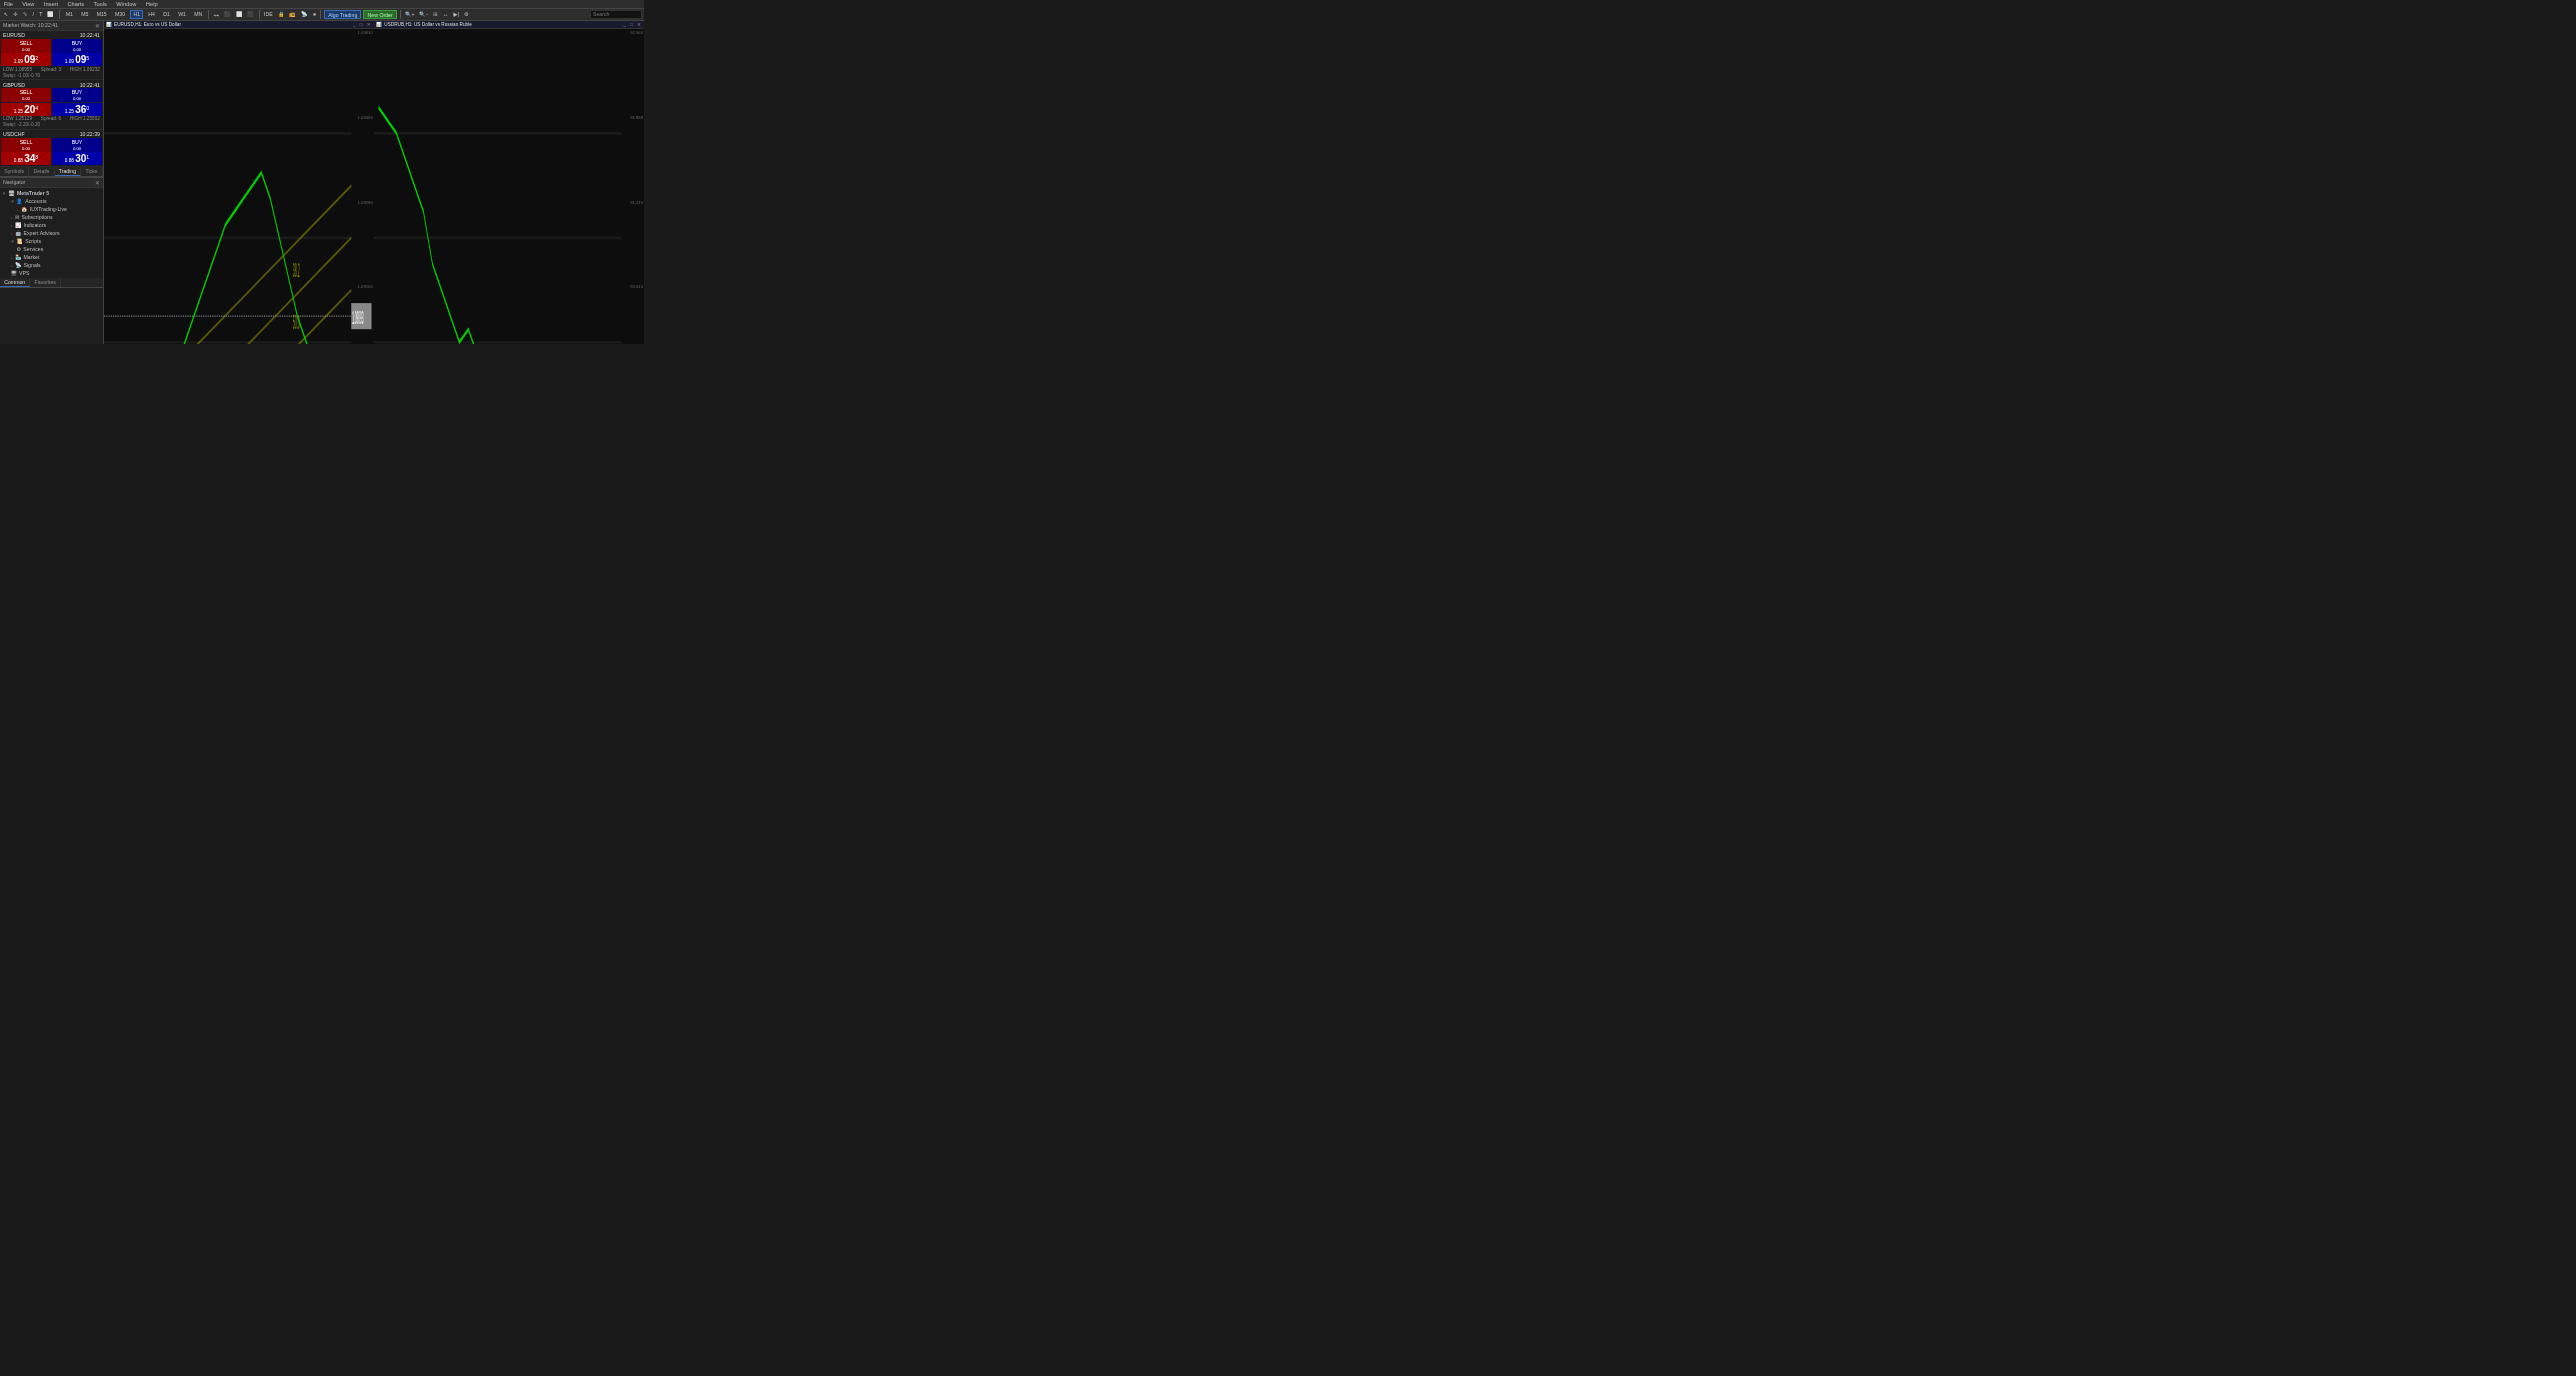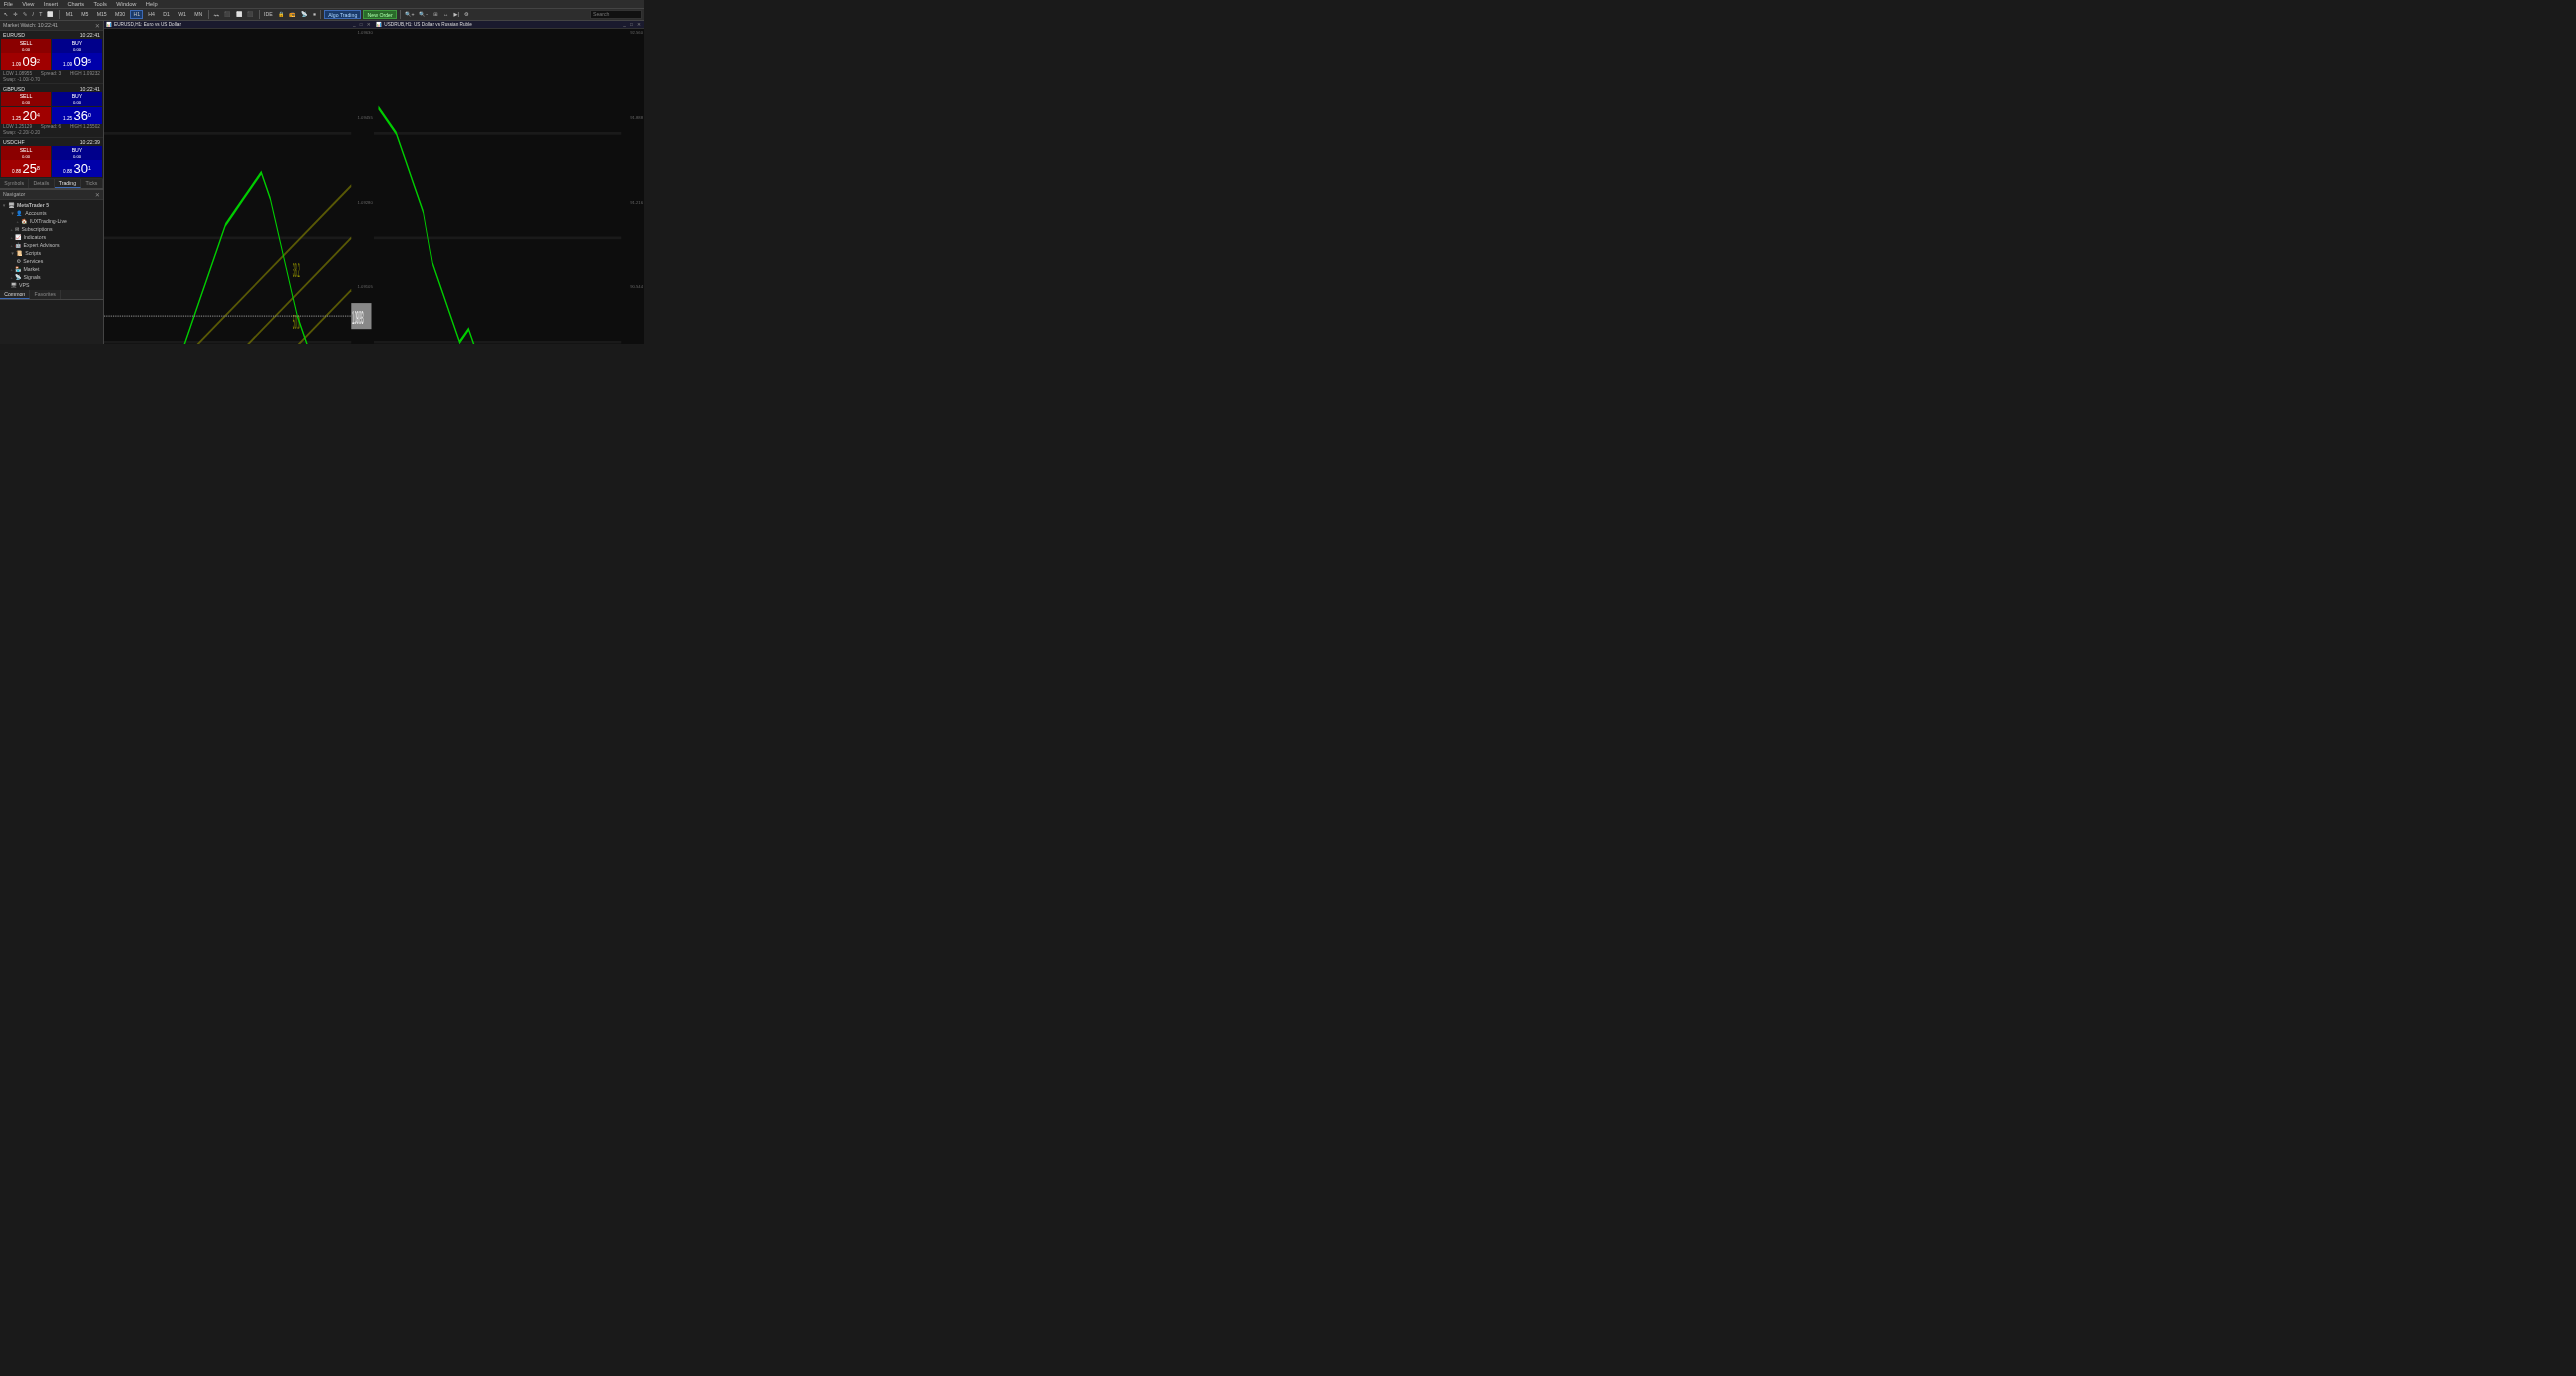--- a/index.html
+++ b/index.html
@@ -138,21 +138,21 @@
       font-size: 4.7px;
     }
     .buy-price-big {
       background: #0000aa;
       color: white;
       flex: 1;
       text-align: center;
       padding: 1px 2.1px;
       font-size: 4.7px;
     }
-    .price-num { font-size: 13px; font-weight: normal; }
+    .price-num { font-size: 10px; font-weight: bold; }
     .price-sup { font-size: 5.2px; vertical-align: super; }
     .spread-row {
       display: flex;
       justify-content: space-between;
       padding: 0.5px 3.1px;
       font-size: 4.7px;
       color: #888;
     }
 
     
@@ -543,21 +543,21 @@
       <div class="instrument-prices">
         <div class="sell-box">
           SELL<br><span style="font-size:4.2px">0.00</span>
         </div>
         <div class="buy-box">
           BUY<br><span style="font-size:4.2px">0.00</span>
         </div>
       </div>
       <div class="price-big">
         <div class="sell-price-big">
-          0.88 <span class="price-num">25</span><span class="price-sup">8</span>
+          0.88 <span class="price-num">34</span><span class="price-sup">8</span>
         </div>
         <div class="buy-price-big">
           0.88 <span class="price-num">30</span><span class="price-sup">1</span>
         </div>
       </div>
     </div>
 
     <div class="mw-tabs">
       <div class="mw-tab">Symbols</div>
       <div class="mw-tab">Details</div>

